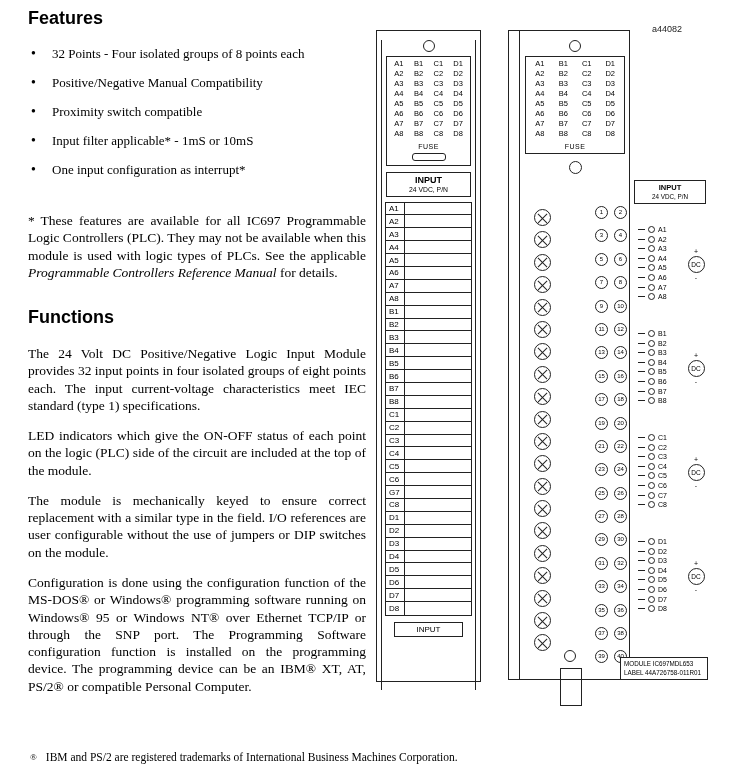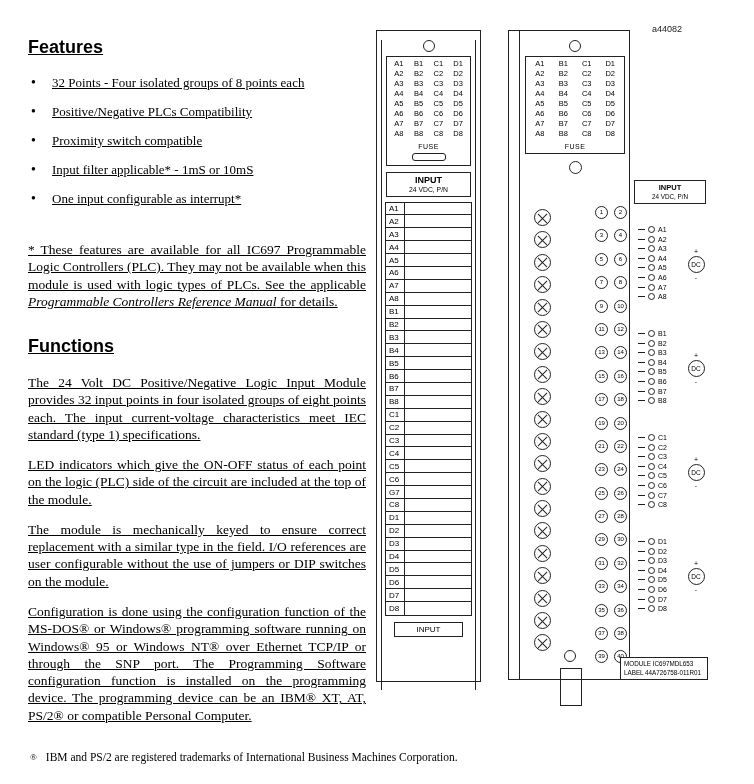--- a/index.html
+++ b/index.html
@@ -3,21 +3,21 @@
 <meta charset="utf-8">
 <style>
   html,body { margin:0; padding:0; background:#fff; }
   .page { position:relative; width:754px; height:784px; background:#fff; color:#000; overflow:hidden;
           font-family:"Liberation Serif", serif; }
 
   
   .figure-ref { position:absolute; top:24px; left:652px; font:9px "Liberation Sans", sans-serif; color:#222; }
 
   
-  .left-col { position:absolute; left:28px; top:37px; width:338px;text-decoration:underline; }
+  .left-col { position:absolute; left:28px; top:8px; width:338px; }
   .section-heading { font-family:"Liberation Sans", sans-serif; font-weight:bold; font-size:18px; margin:0 0 17px 0; }
   .features-list { list-style:none; margin:0 0 34px 0; padding:0; }
   .features-list li { position:relative; padding-left:24px; margin-bottom:13px; font-size:13px; }
   .features-list li::before { content:"●"; position:absolute; left:3px; top:2px; font-size:8px; }
   .footnote { margin:0 0 26px 0; font-size:13.5px; line-height:1.28; text-align:justify; }
   .para { margin:0 0 13px 0; font-size:13.5px; line-height:1.28; text-align:justify; }
   .functions-heading { margin-top:26px; }
 
   
   .trademarks { position:absolute; left:30px; bottom:18px; font-size:11.5px; }
@@ -92,24 +92,24 @@
 <div class="page">
 
   <div class="figure-ref">a44082</div>
 
   <div class="left-col">
     <h1 class="section-heading">Features</h1>
 
     <ul class="features-list">
 
     <li>32 Points - Four isolated groups of 8 points each</li>
-        <li>Positive/Negative PLCs Compatibility</li>
+        <li>Positive/Negative Manual Compatibility</li>
         <li>Proximity switch compatible</li>
         <li>Input filter applicable* - 1mS or 10mS</li>
-        <li>One input configurable as interrupt*</li>
+        <li>One input configuration as interrupt*</li>
       </ul>
 
     <p class="footnote"><span>* These features are available for all IC697 Programmable Logic Controllers (PLC).  They may not be available when this module is used with logic types of PLCs.  See the applicable </span><i>Programmable Controllers Reference Manual</i><span>  for details.</span></p>
 
     <h1 class="section-heading functions-heading">Functions</h1>
 
     <div>
 
     <p class="para">The 24 Volt DC Positive/Negative Logic Input Module provides 32 input points in four isolated groups of eight points each.  The input current-voltage characteristics meet IEC standard (type 1) specifications.</p>
         <p class="para">LED indicators which give the ON-OFF status of each point on the logic (PLC) side of the circuit are included at the top of the module.</p>

